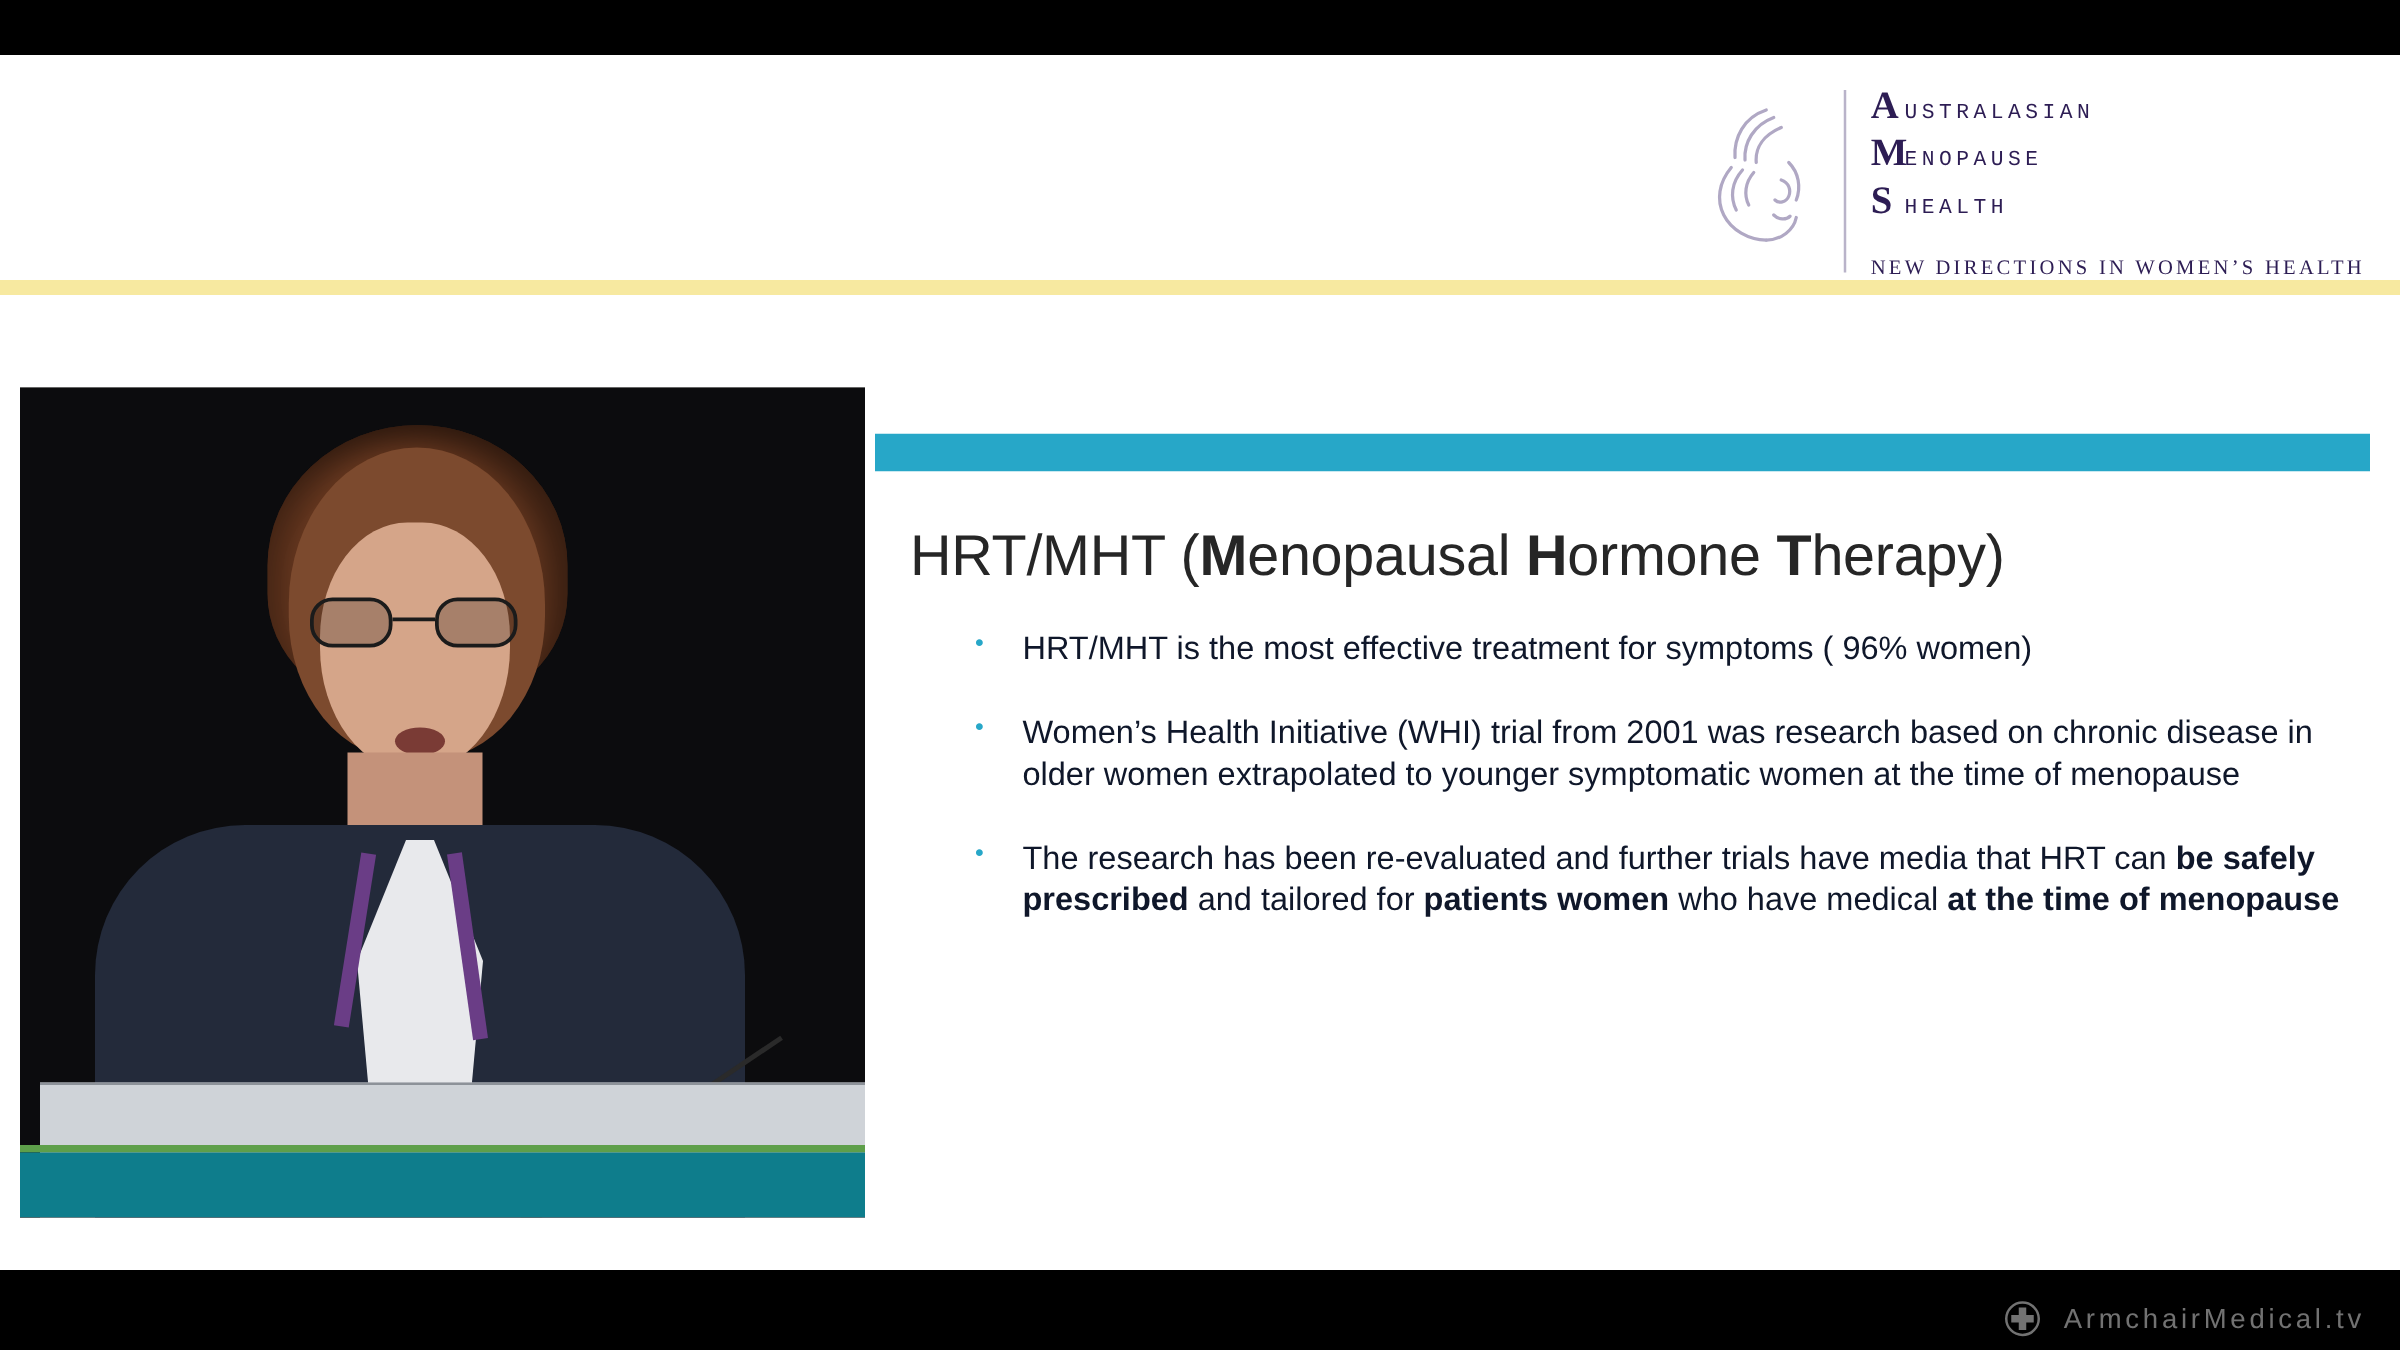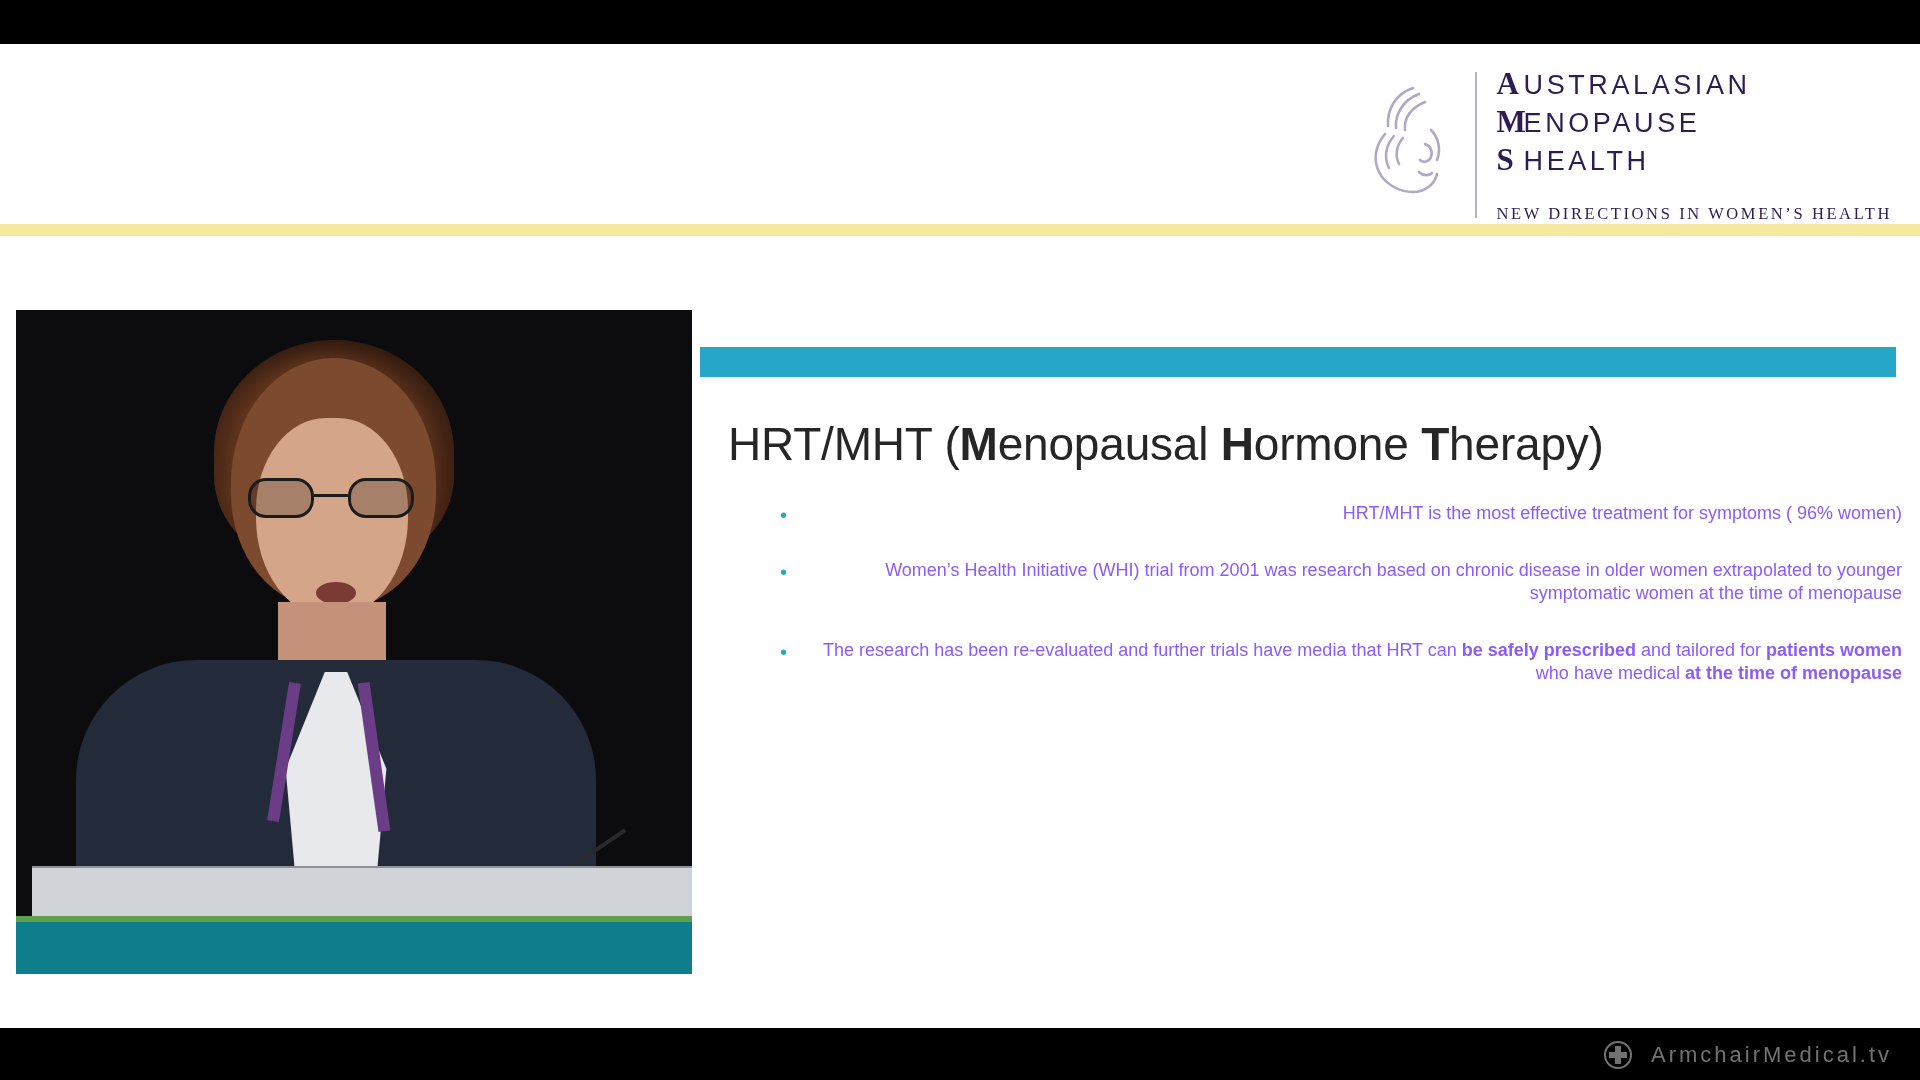--- a/index.html
+++ b/index.html
@@ -15,21 +15,21 @@
     left: 0; top: 0;
     width: 1920px; height: 1080px;
     background: #000;
   }
   
   .bar-top {
     position: absolute; left: 0; top: 0; width: 1920px; height: 44px;
     background: #000;
   }
   .bar-bottom {
-    position: absolute; left: 0; bottom: 0; width: 1920px; height: 52px;
+    position: absolute; left: 0; bottom: 0; width: 1920px; height: 64px;
     background: #000;
   }
   .slide {
     position: absolute;
     left: 0; top: 44px;
     width: 1920px; height: 984px;
     background: #ffffff;
   }
   
   .header {
@@ -72,22 +72,22 @@
   .logo-cap {
     color: #2d1d54;
     font-family: "Liberation Serif", serif;
     font-size: 31px;
     font-weight: bold;
     width: 27px;
     letter-spacing: 0px;
   }
   .logo-rest {
     color: #2d1d54;
-    font-family: Liberation Sans, sans-serif;
-    font-size: 27px;
+    font-family: Liberation Mono, monospace;
+    font-size: 17px;
     letter-spacing: 3.6px;
   }
   .logo-tagline {
     margin-top: 24px;
     color: #2d1d54;
     font-family: "Liberation Serif", serif;
     font-size: 16.5px;
     letter-spacing: 2.6px;
     white-space: nowrap;
   }
@@ -248,24 +248,23 @@
   .bullets {
     position: absolute;
     left: 772px; top: 458px;
     width: 1130px;
     list-style: none;
   }
   .bullet {
     position: relative;
     padding-left: 46px;
     margin-bottom: 34px;
-    font-size: 18px;
+    font-size: 26px;
     line-height: 1.28;
-    color: #8b5cf6;
-    text-align: right;
+    color: #0f172a;
   }
   .bullet:before {
     content: "\2022";
     position: absolute;
     left: 8px;
     top: 1px;
     color: #27a7c8;
     font-size: 20px;
   }
   .bullet b { font-weight: bold; }

